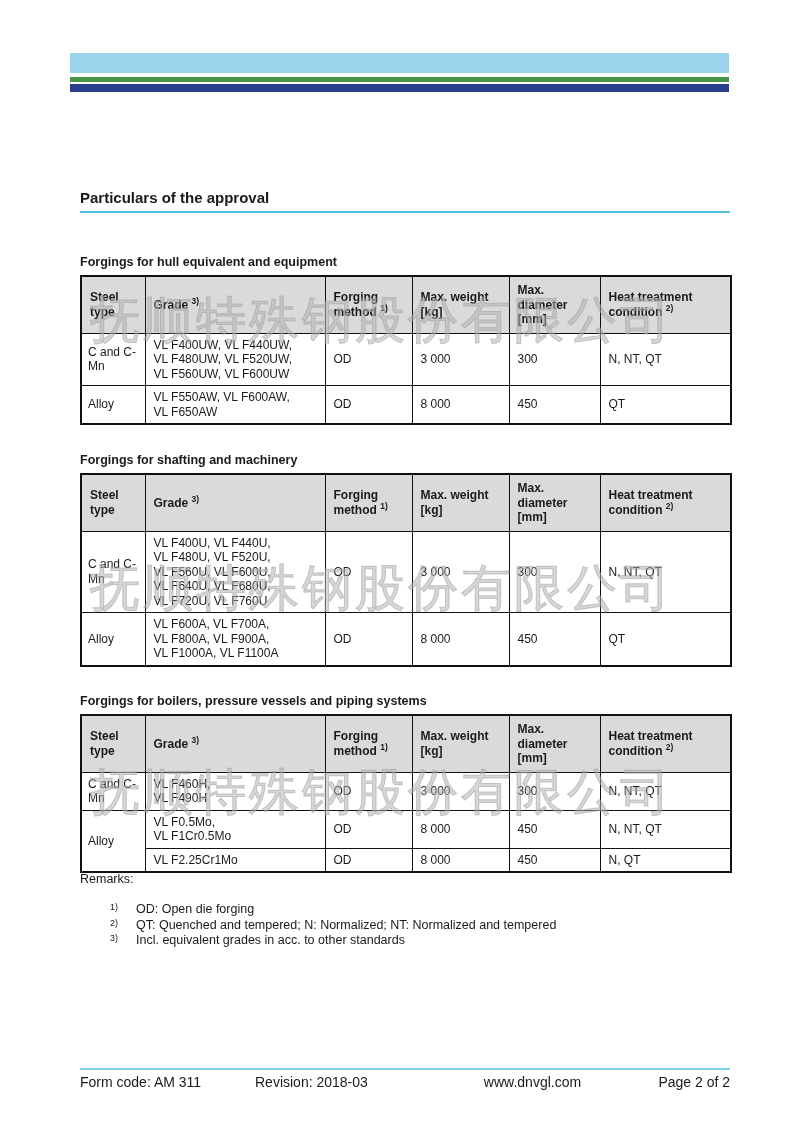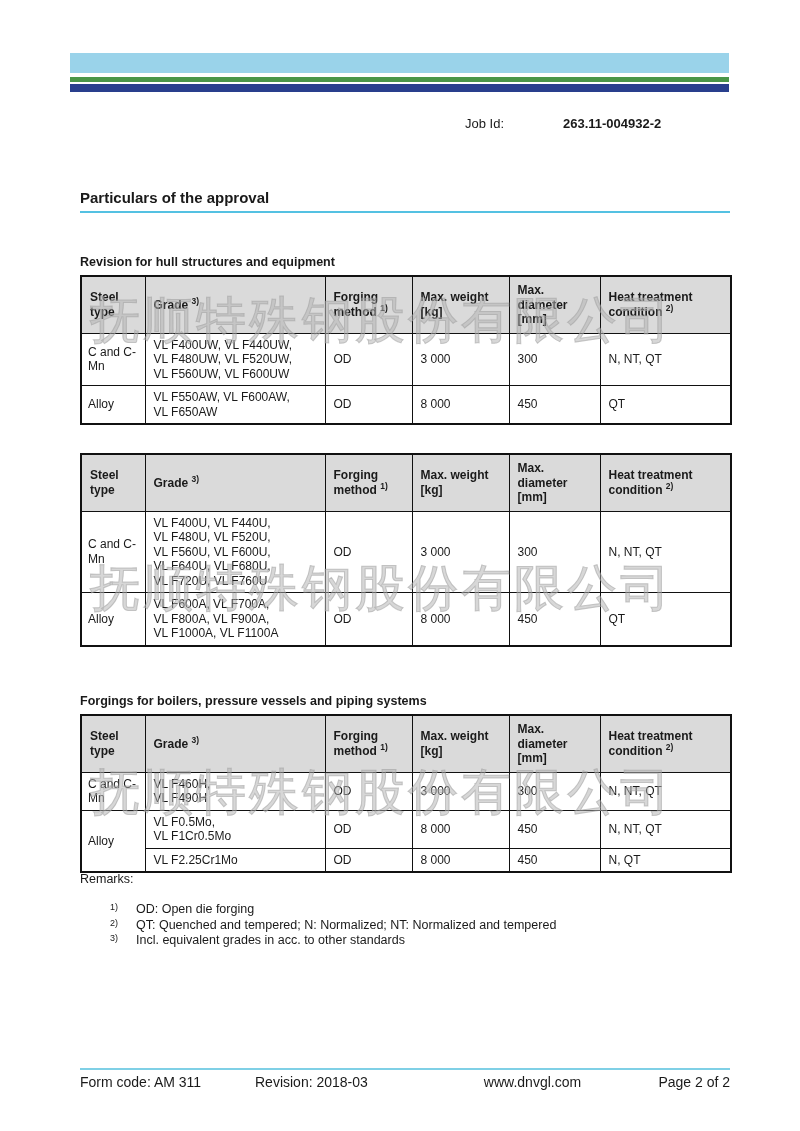--- a/index.html
+++ b/index.html
@@ -71,30 +71,26 @@
 </head>
 <body>
 
 <div class="page">
 
   <div class="bar bar-blue"></div>
   <div class="bar bar-green"></div>
   <div class="bar bar-navy"></div>
 
   <div class="jobblock">
-    <div class="jobrow">
-      <span class="joblabel">Job Id:</span>
-      <span class="jobvalue">263.11-004932-2</span>
-    </div>
   </div>
 
   <div class="heading">Particulars of the approval</div>
 
   <div class="section sec1">
-    <div class="tabletitle">Revision for hull structures and equipment</div>
+    <div class="tabletitle">Forgings for hull equivalent and equipment</div>
     <table>
         <colgroup>
           <col style="width: 64px;">
           <col style="width: 180px;">
           <col style="width: 87px;">
           <col style="width: 97px;">
           <col style="width: 91px;">
           <col style="width: 131px;">
         </colgroup>
         <thead>
@@ -122,20 +118,21 @@
             <td>OD</td>
             <td>8 000</td>
             <td>450</td>
             <td>QT</td>
           </tr>
         </tbody>
       </table>
   </div>
 
   <div class="section sec2">
+    <div class="tabletitle">Forgings for shafting and machinery</div>
     <table>
         <colgroup>
           <col style="width: 64px;">
           <col style="width: 180px;">
           <col style="width: 87px;">
           <col style="width: 97px;">
           <col style="width: 91px;">
           <col style="width: 131px;">
         </colgroup>
         <thead>

